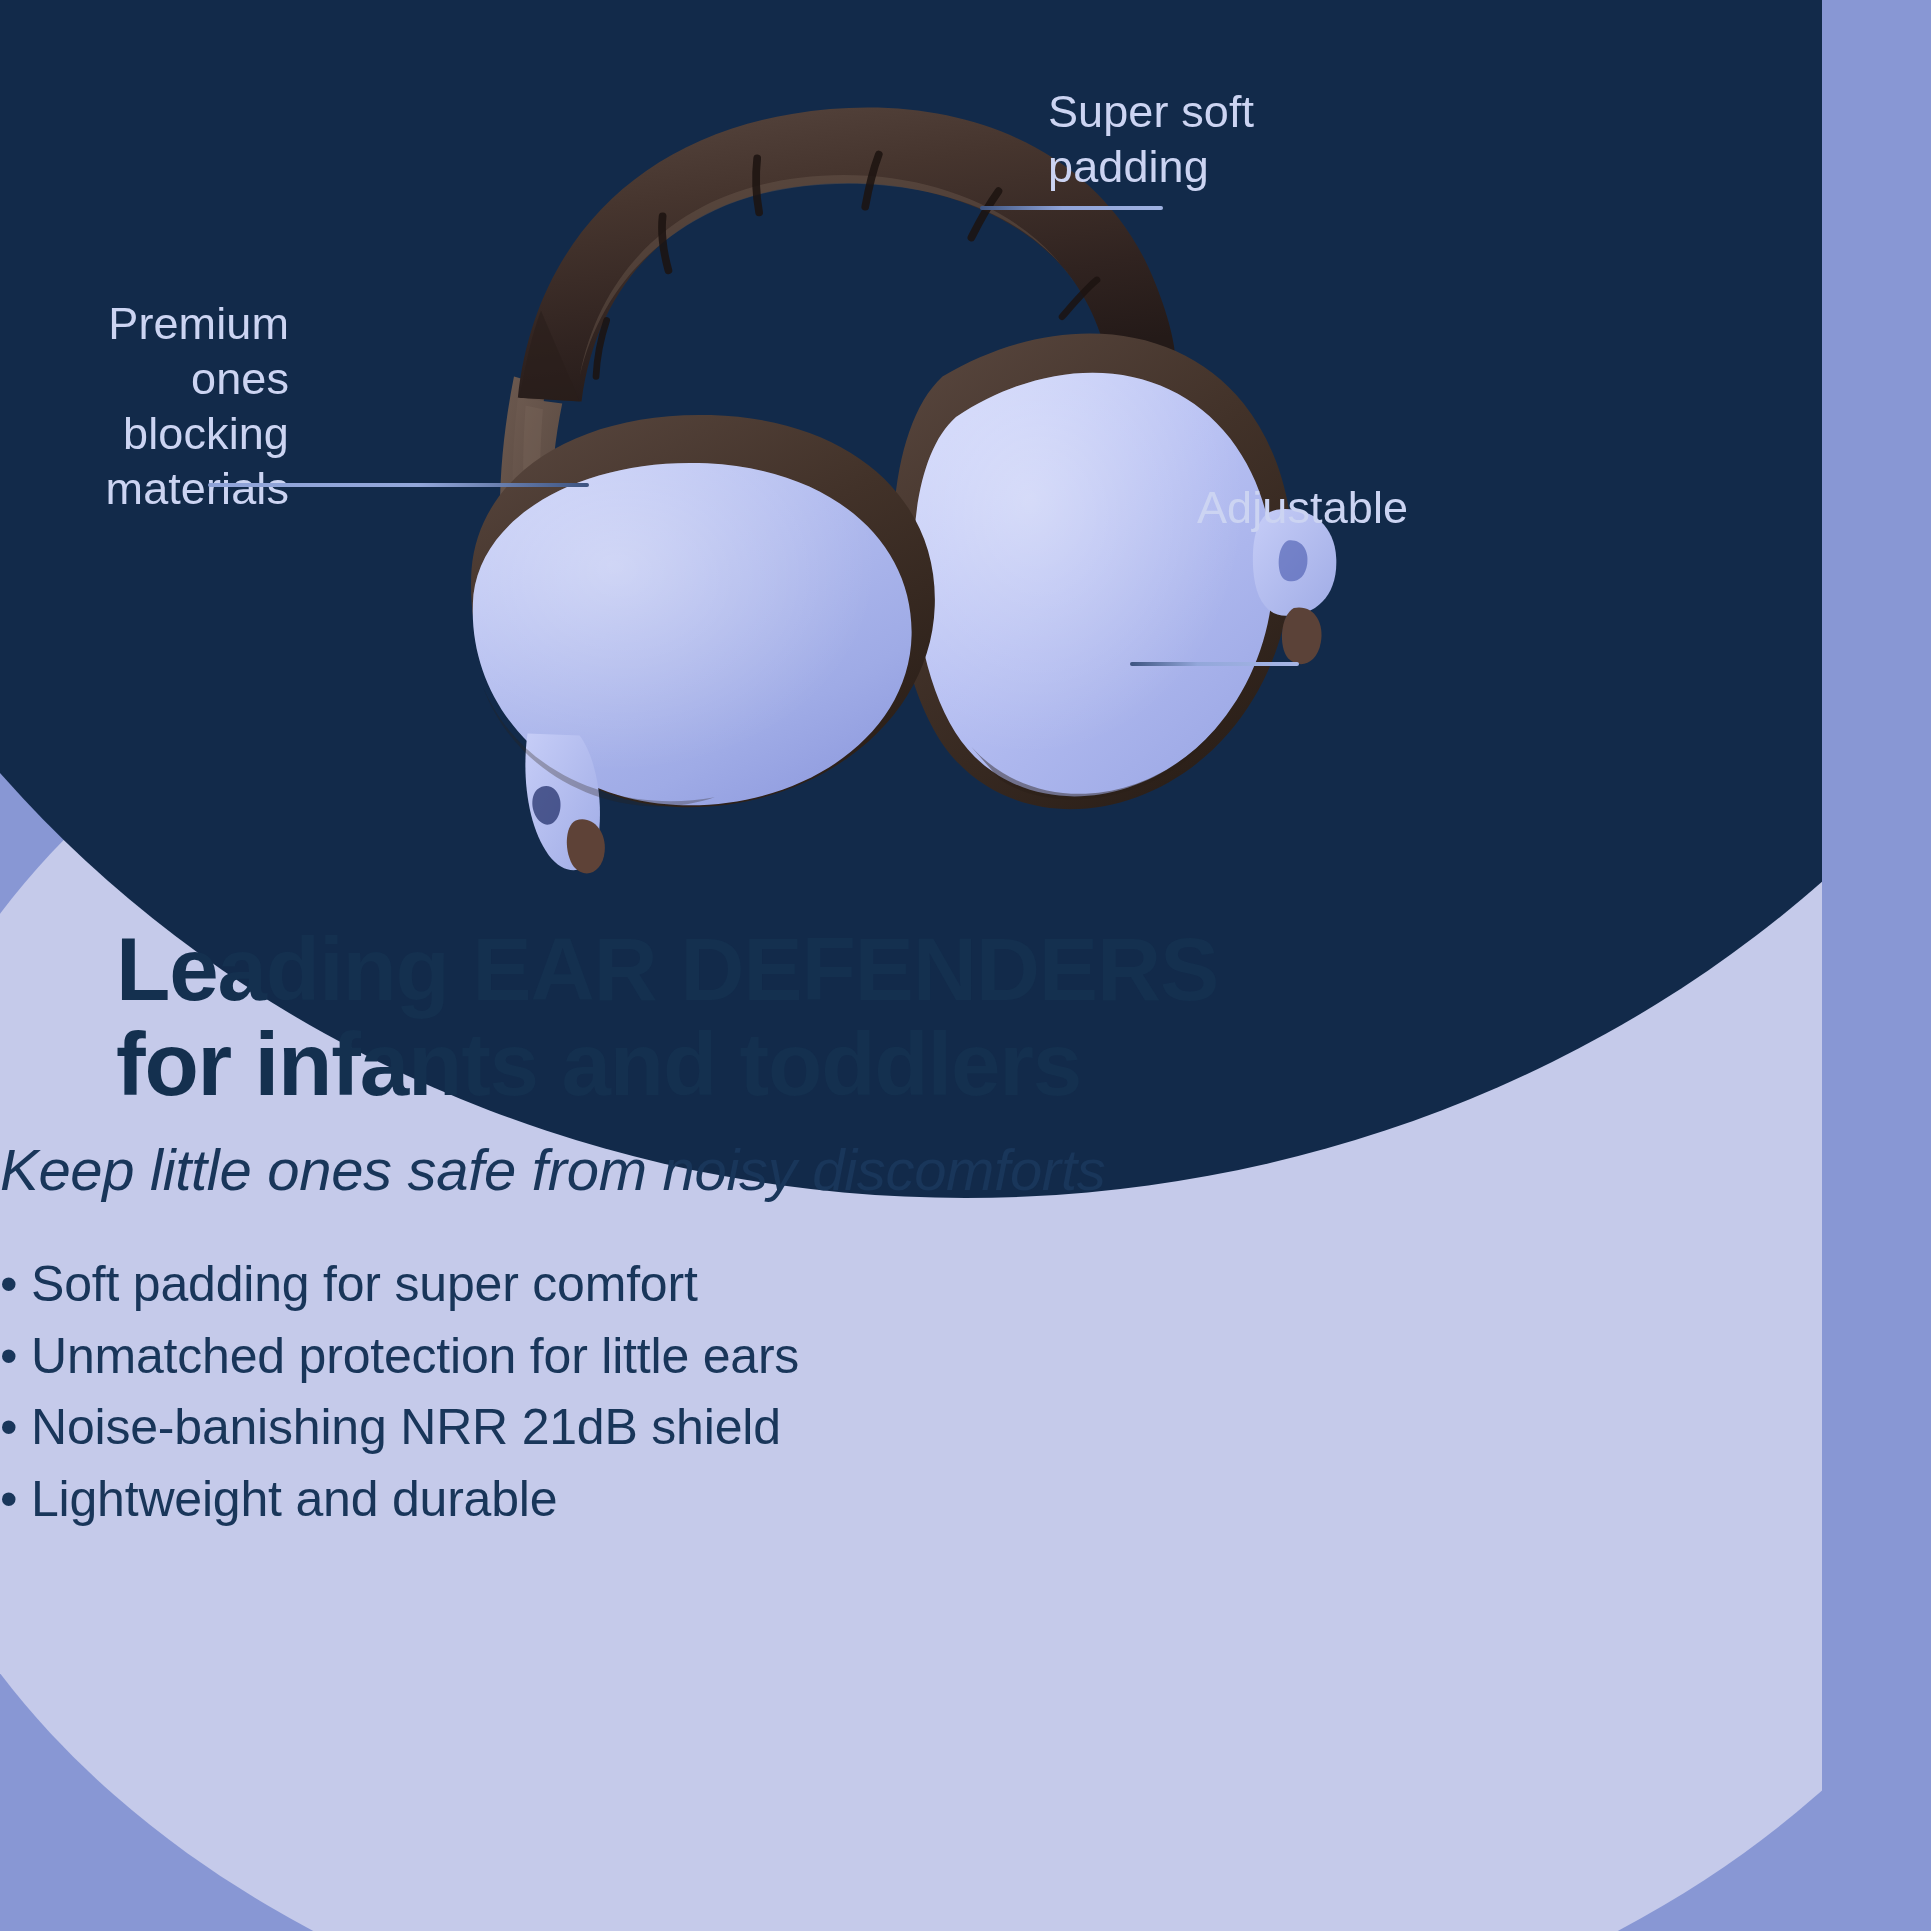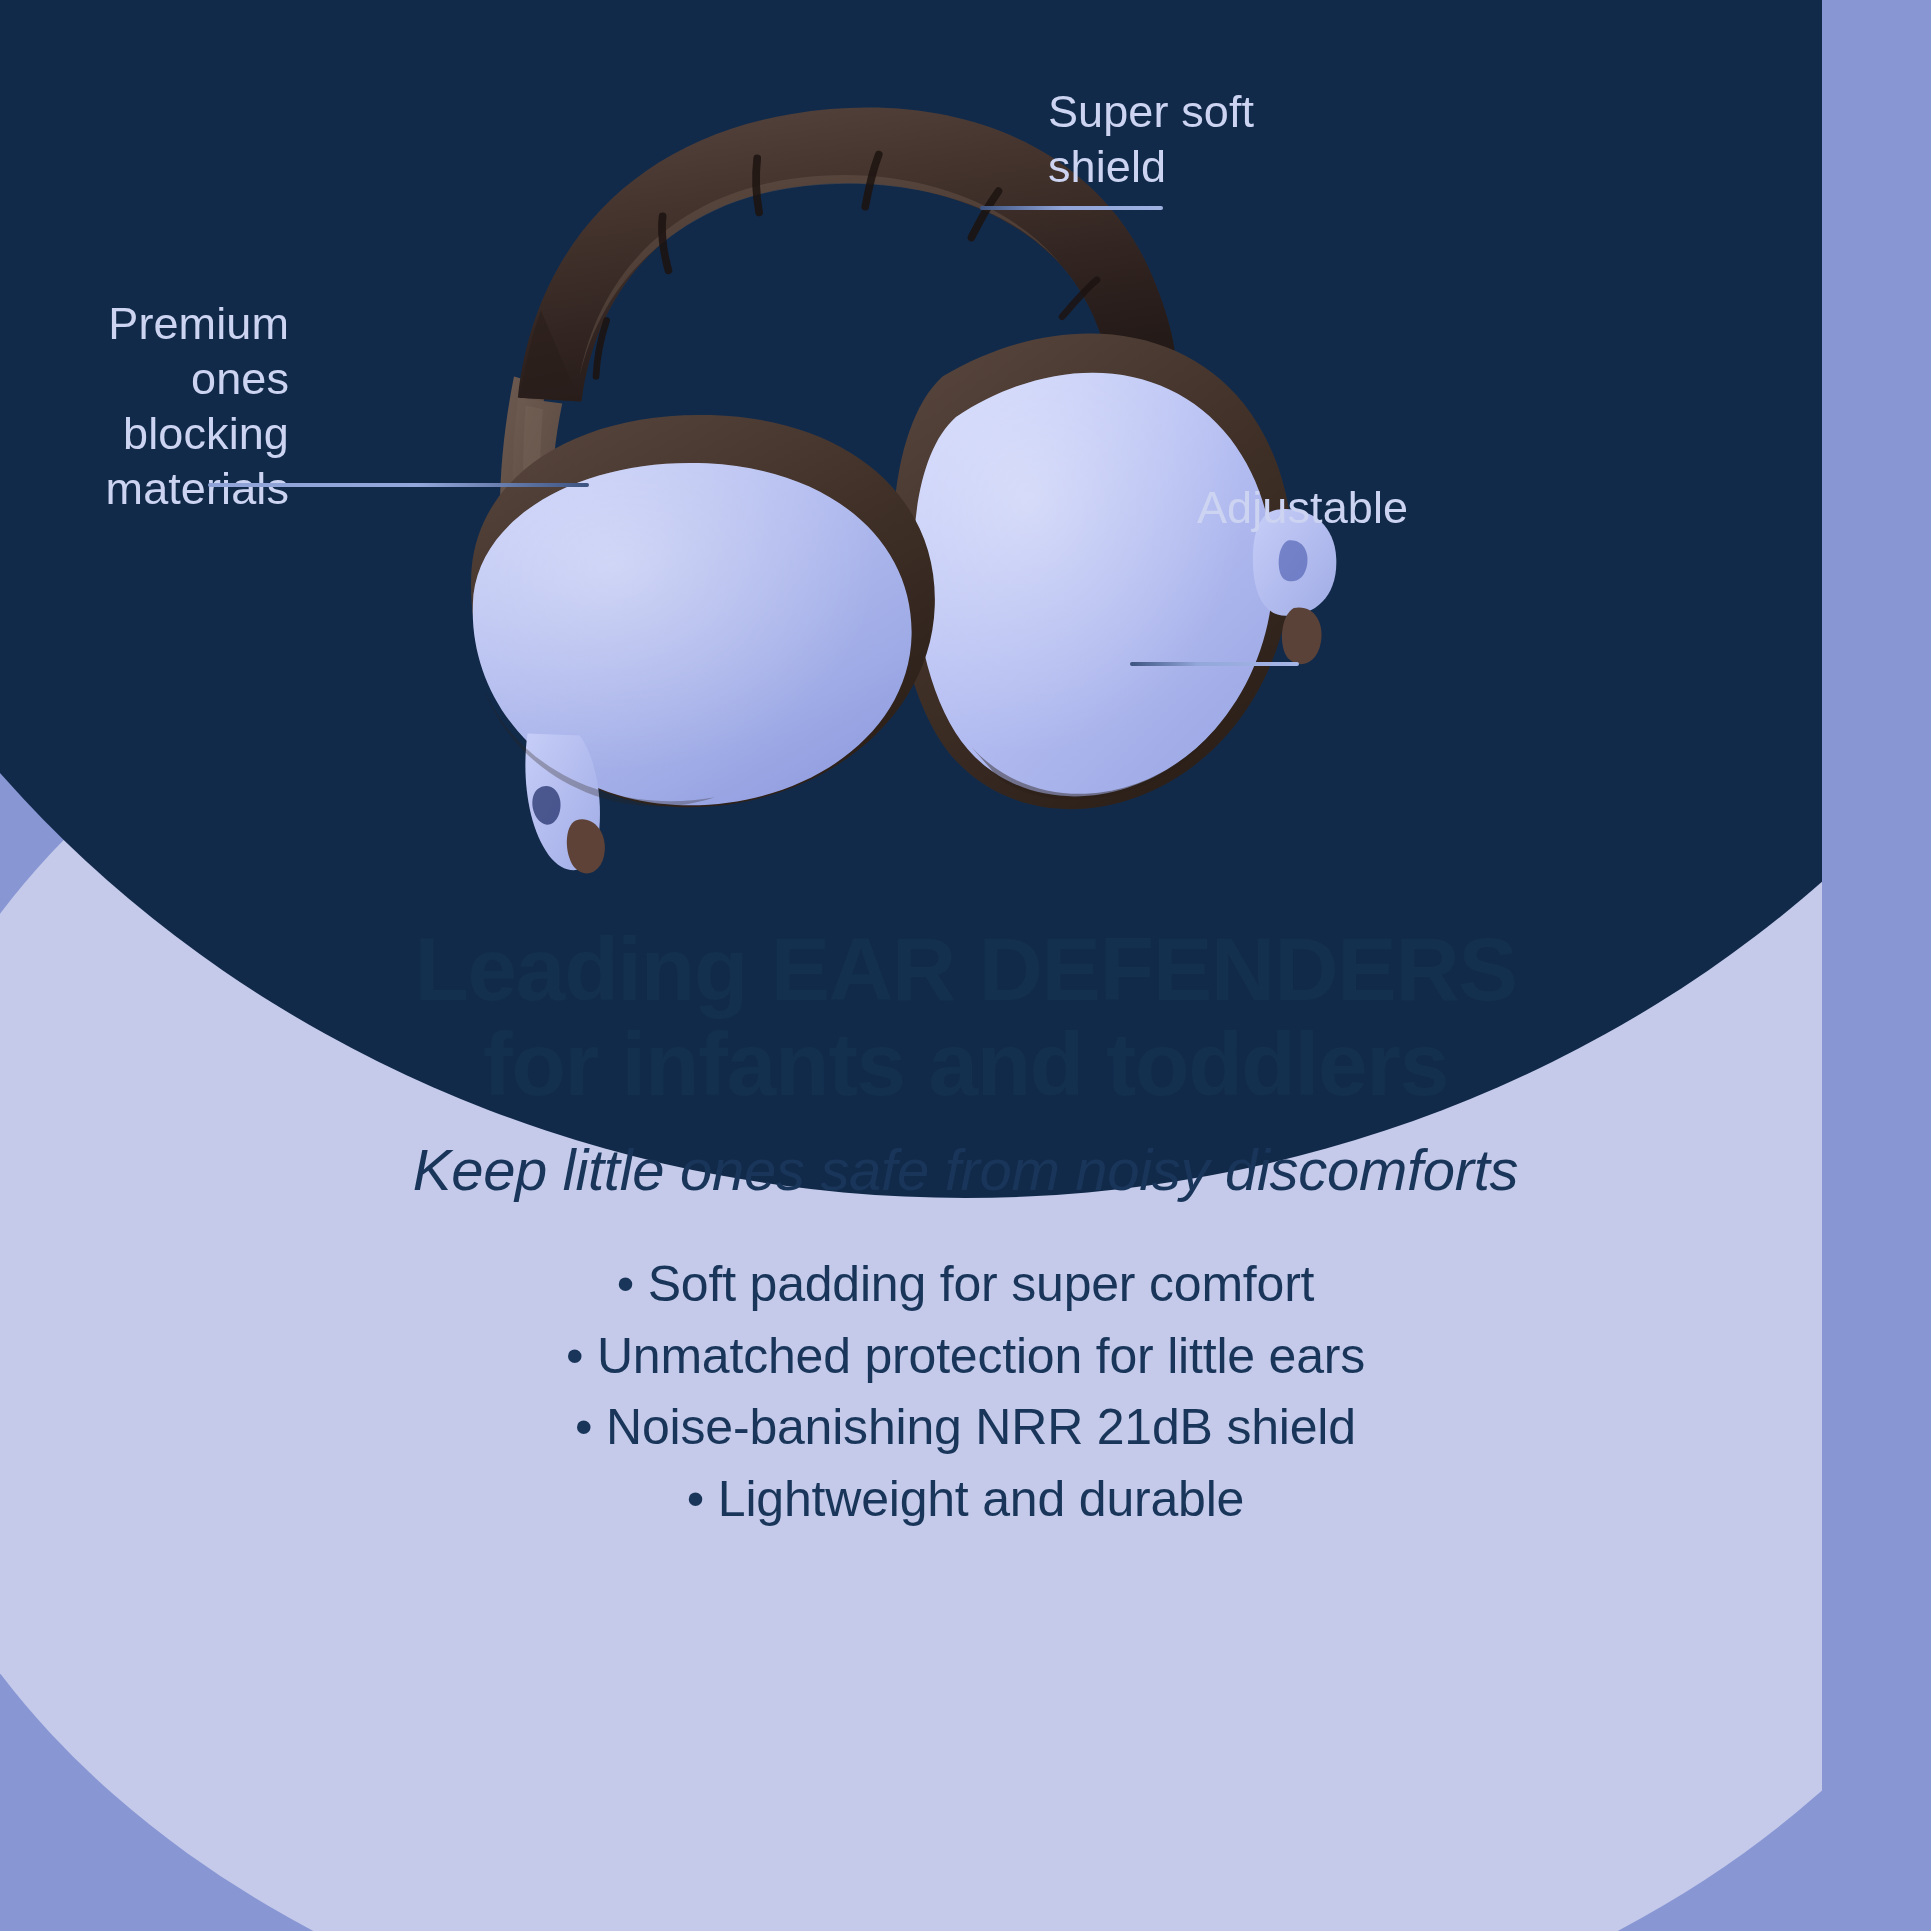--- a/index.html
+++ b/index.html
@@ -34,21 +34,21 @@
   .co-super{left:1048px;top:85px;width:406px;}
   .ld-super{left:980px;top:206px;width:183px;background:linear-gradient(90deg,#3d5480 0%,#8fa3d8 45%,#9fb2e2 100%);}
 
   .co-premium{left:48px;top:249px;width:241px;margin-top:48px;}
   .ld-premium{left:208px;top:483px;width:381px;background:linear-gradient(90deg,#8fa3d8 0%,#93a7da 55%,#3c5380 100%);}
 
   .co-adjust{left:1197px;top:481px;width:406px;}
   .ld-adjust{left:1130px;top:662px;width:169px;background:linear-gradient(90deg,#3d5480 0%,#93a7da 40%,#a6b6e6 100%);}
 
   
-  .copy{position:absolute;left:0;top:922px;width:1931px;text-align:center;}
+  .copy{position:absolute;left:0;top:922px;width:1931px;text-align:left;}
   .headline{
     color:#14304f;font-weight:700;font-size:89px;line-height:1.07;
     letter-spacing:-1.2px;margin:0;padding:0 116px;
   }
   .headline .l2{display:block;}
   .subtitle{
     color:#19365a;font-style:italic;font-size:58px;line-height:1.2;
     margin:23px 0 0 0;letter-spacing:-0.3px;font-weight:400;
   }
   .bullets{list-style:none;margin:44px 0 0 0;padding:0;}
@@ -201,21 +201,21 @@
         <path d="M296 790 C 312 784, 328 800, 326 822 C 324 844, 306 852, 294 838
                  C 284 824, 284 796, 296 790 Z" fill="#5e4237"></path>
 
         <path d="M200 652 C 238 742, 340 784, 440 766 C 352 796, 238 754, 200 652 Z" fill="#2a2018" opacity="0.3"></path>
       </g>
     </svg>
   </div>
 
   <div class="callout right co-super">
     <div>Super soft</div>
-    <div>shield</div>
+    <div>padding</div>
   </div>
   <div class="leader ld-super"></div>
 
   <div class="callout left co-premium">
     <div>Premium</div>
     <div>ones</div>
     <div>blocking</div>
     <div>materials</div>
   </div>
   <div class="leader ld-premium"></div>

